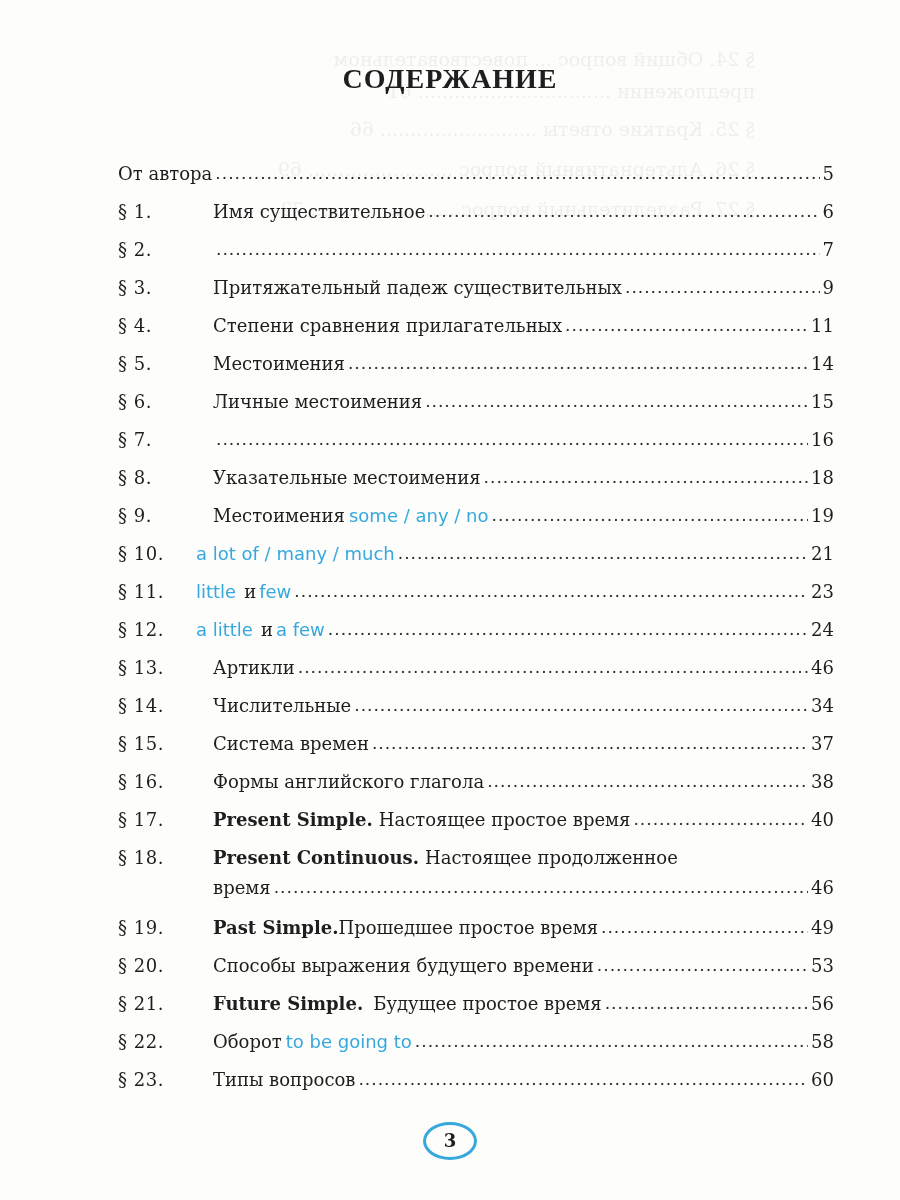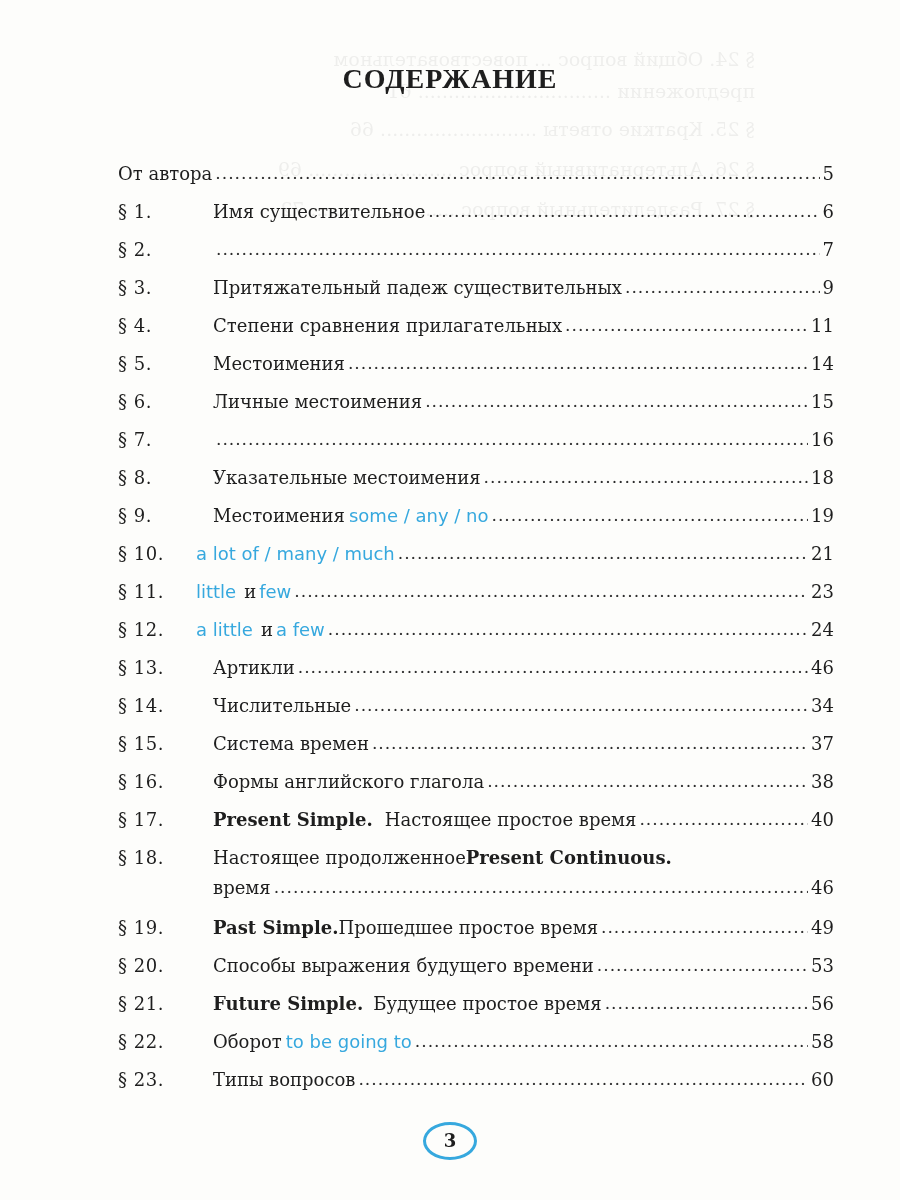--- a/index.html
+++ b/index.html
@@ -149,30 +149,30 @@
 
   <div class="row" style="top:616px">
     <span class="num">§ 16.</span>
     <span class="lbl">Формы английского глагола</span>
     <span class="dots"></span>
     <span class="pg">38</span>
   </div>
 
   <div class="row" style="top:654px">
     <span class="num">§ 17.</span>
-    <span class="lbl b" style="margin-right:12px">Present Simple.</span>
+    <span class="lbl b" style="margin-right:6px">Present Simple.</span>
     <span class="lbl">Настоящее простое время</span>
     <span class="dots"></span>
     <span class="pg">40</span>
   </div>
 
   <div class="row" style="top:692px">
     <span class="num">§ 18.</span>
+    <span class="lbl b" style="margin-right:6px">Present Continuous.</span>
     <span class="lbl">Настоящее продолженное</span>
-    <span class="lbl b" style="margin-right:6px">Present Continuous.</span>
   </div>
   <div class="row" style="top:722px">
     <span class="num"></span>
     <span class="lbl">время</span>
     <span class="dots"></span>
     <span class="pg">46</span>
   </div>
 
   <div class="row" style="top:762px">
     <span class="num">§ 19.</span>

